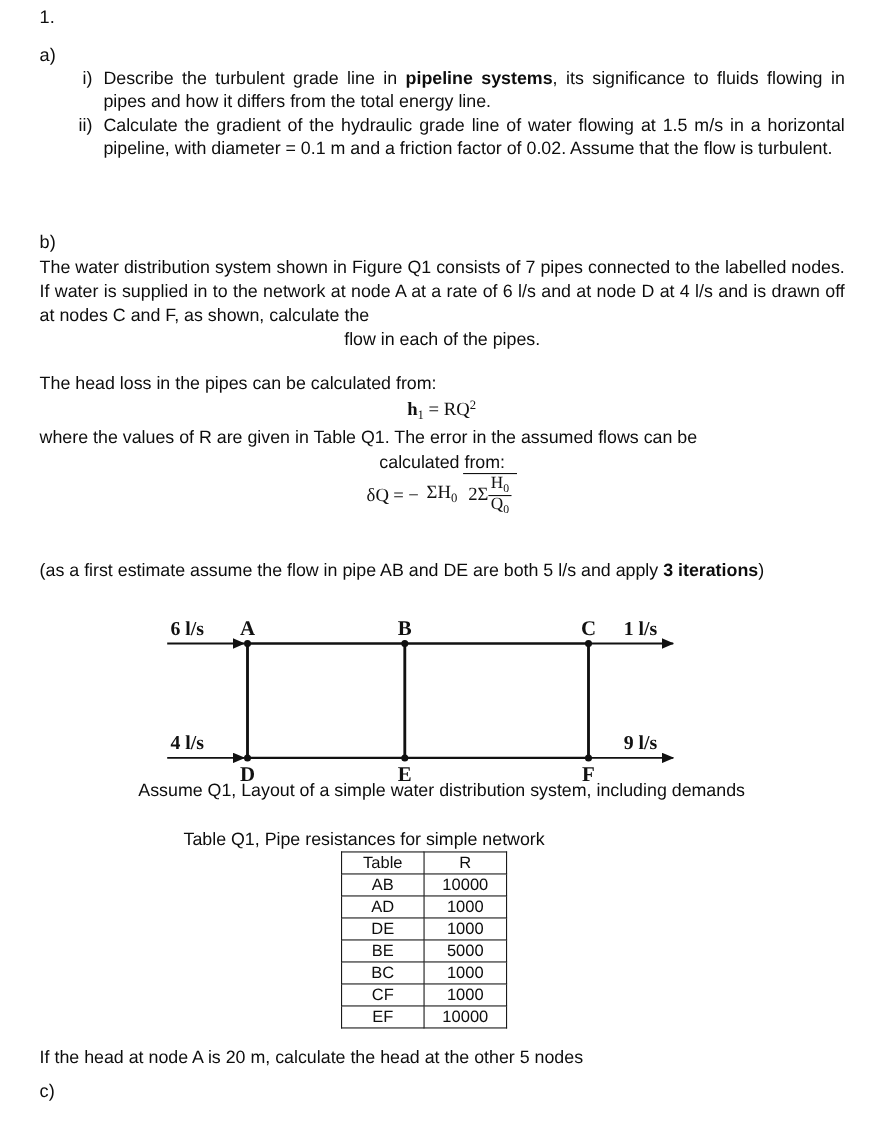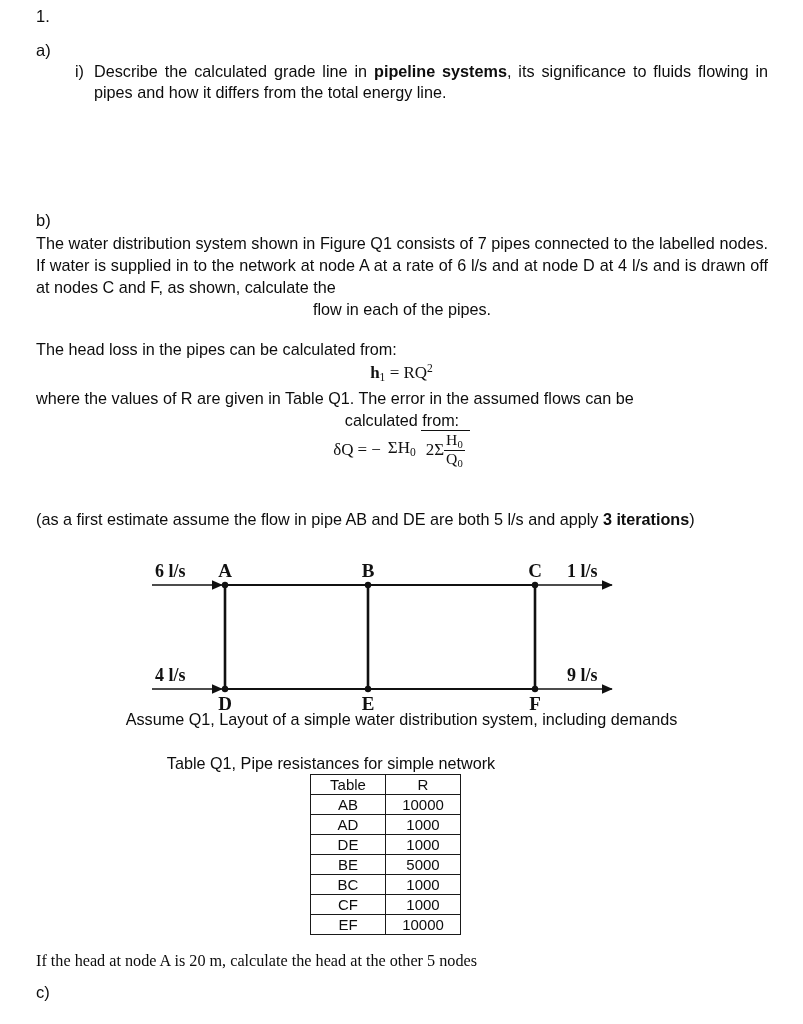--- a/index.html
+++ b/index.html
@@ -189,21 +189,25 @@
 
 <div class="page">
 
   <div class="q-number">1.</div>
 
   <div class="part-label" style="top:40px;">a)</div>
 
   <div class="roman-list">
     <div class="roman-item">
       <span class="marker">i)</span>
-      <span class="body"><span>Describe the calculated grade line in </span><b>pipeline systems</b><span>, its significance to fluids flowing in pipes and how it differs from the total energy line.</span></span>
+      <span class="body"><span>Describe the turbulent grade line in </span><b>pipeline systems</b><span>, its significance to fluids flowing in pipes and how it differs from the total energy line.</span></span>
+    </div>
+    <div class="roman-item">
+      <span class="marker">ii)</span>
+      <span class="body">Calculate the gradient of the hydraulic grade line of water flowing at 1.5 m/s in a horizontal pipeline, with diameter = 0.1 m and a friction factor of 0.02. Assume that the flow is turbulent.</span>
     </div>
   </div>
 
   <div class="part-label" style="top:210px;">b)</div>
 
   <div class="para" style="top:232px;">
     <span>The water distribution system shown in Figure Q1 consists of 7 pipes connected to the labelled nodes.  If water is supplied in to the network at node A at a rate of 6 l/s and at node D at 4 l/s and is drawn off at nodes C and F, as shown, calculate the</span>
     <span class="last-line">flow in each of the pipes.</span>
   </div>
 
@@ -319,15 +323,15 @@
         <td>1000</td>
       </tr>
       <tr>
         <td>EF</td>
         <td>10000</td>
       </tr>
     </tbody>
   </table>
 
   <div class="part-label" style="top:982px;">c)</div>
-  <div class="para" style="top:950px;font-family:Liberation Serif, serif;">If the head at node A is 20 m, calculate the head at the other 5 nodes</div>
+  <div class="para" style="top:950px;">If the head at node A is 20 m, calculate the head at the other 5 nodes</div>
 
 </div>
 
 </body></html>

